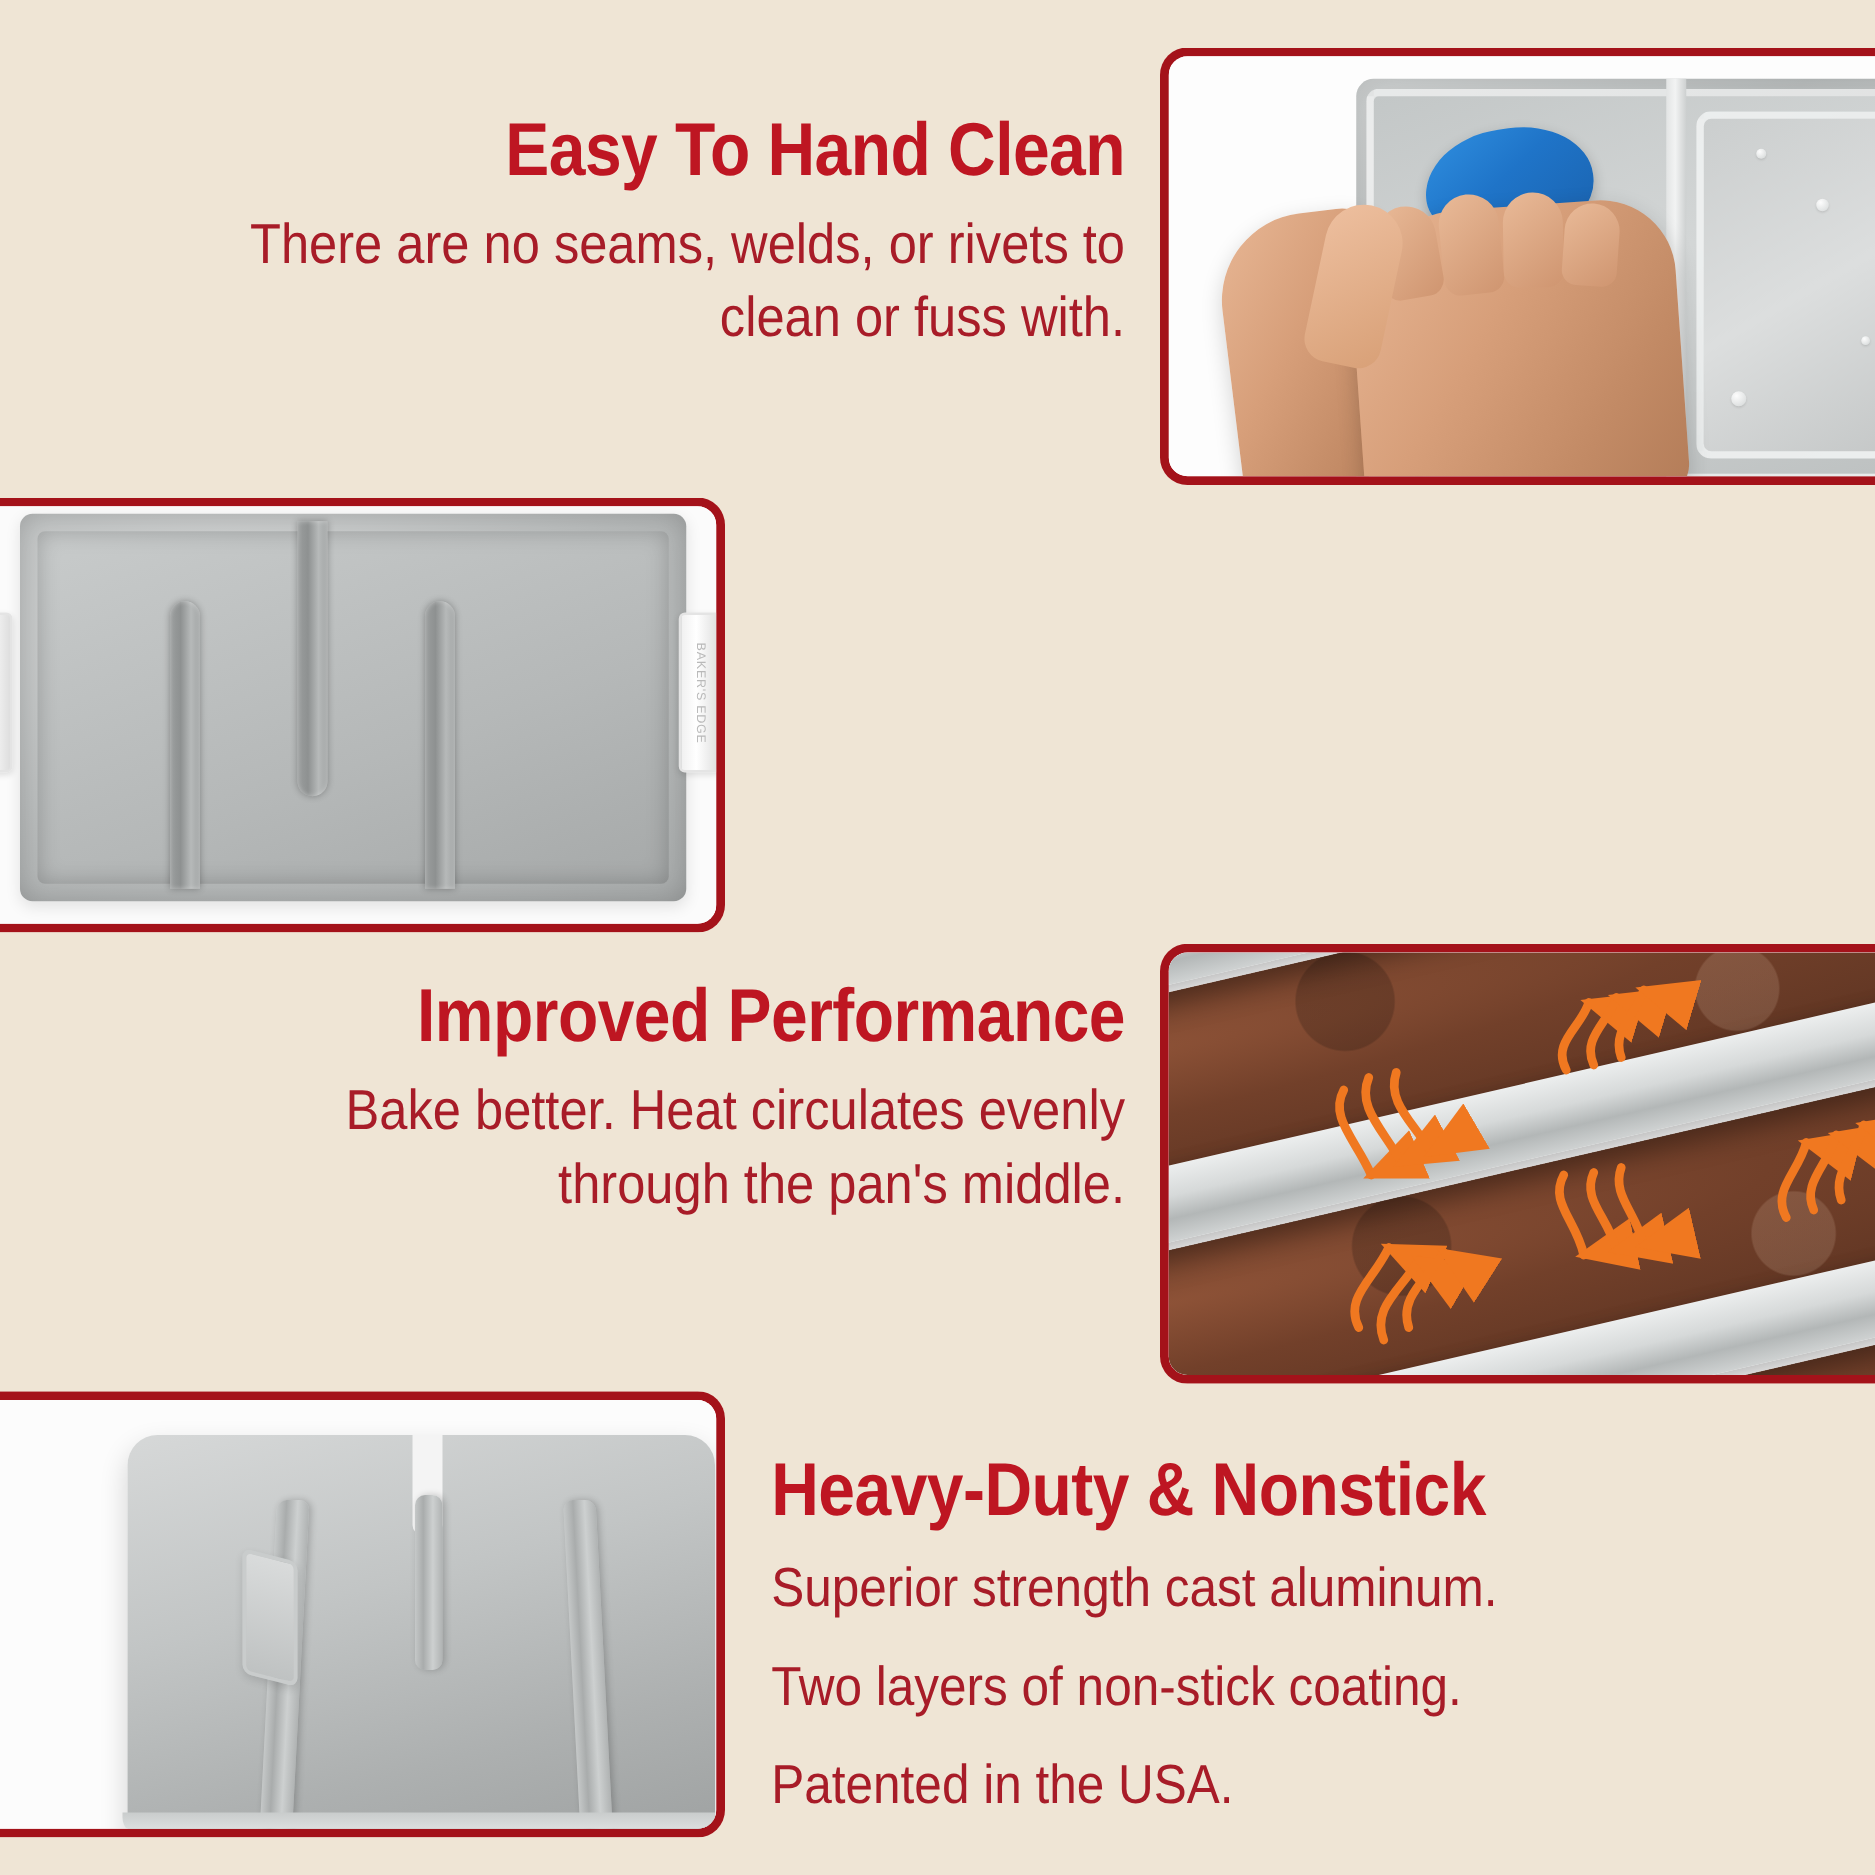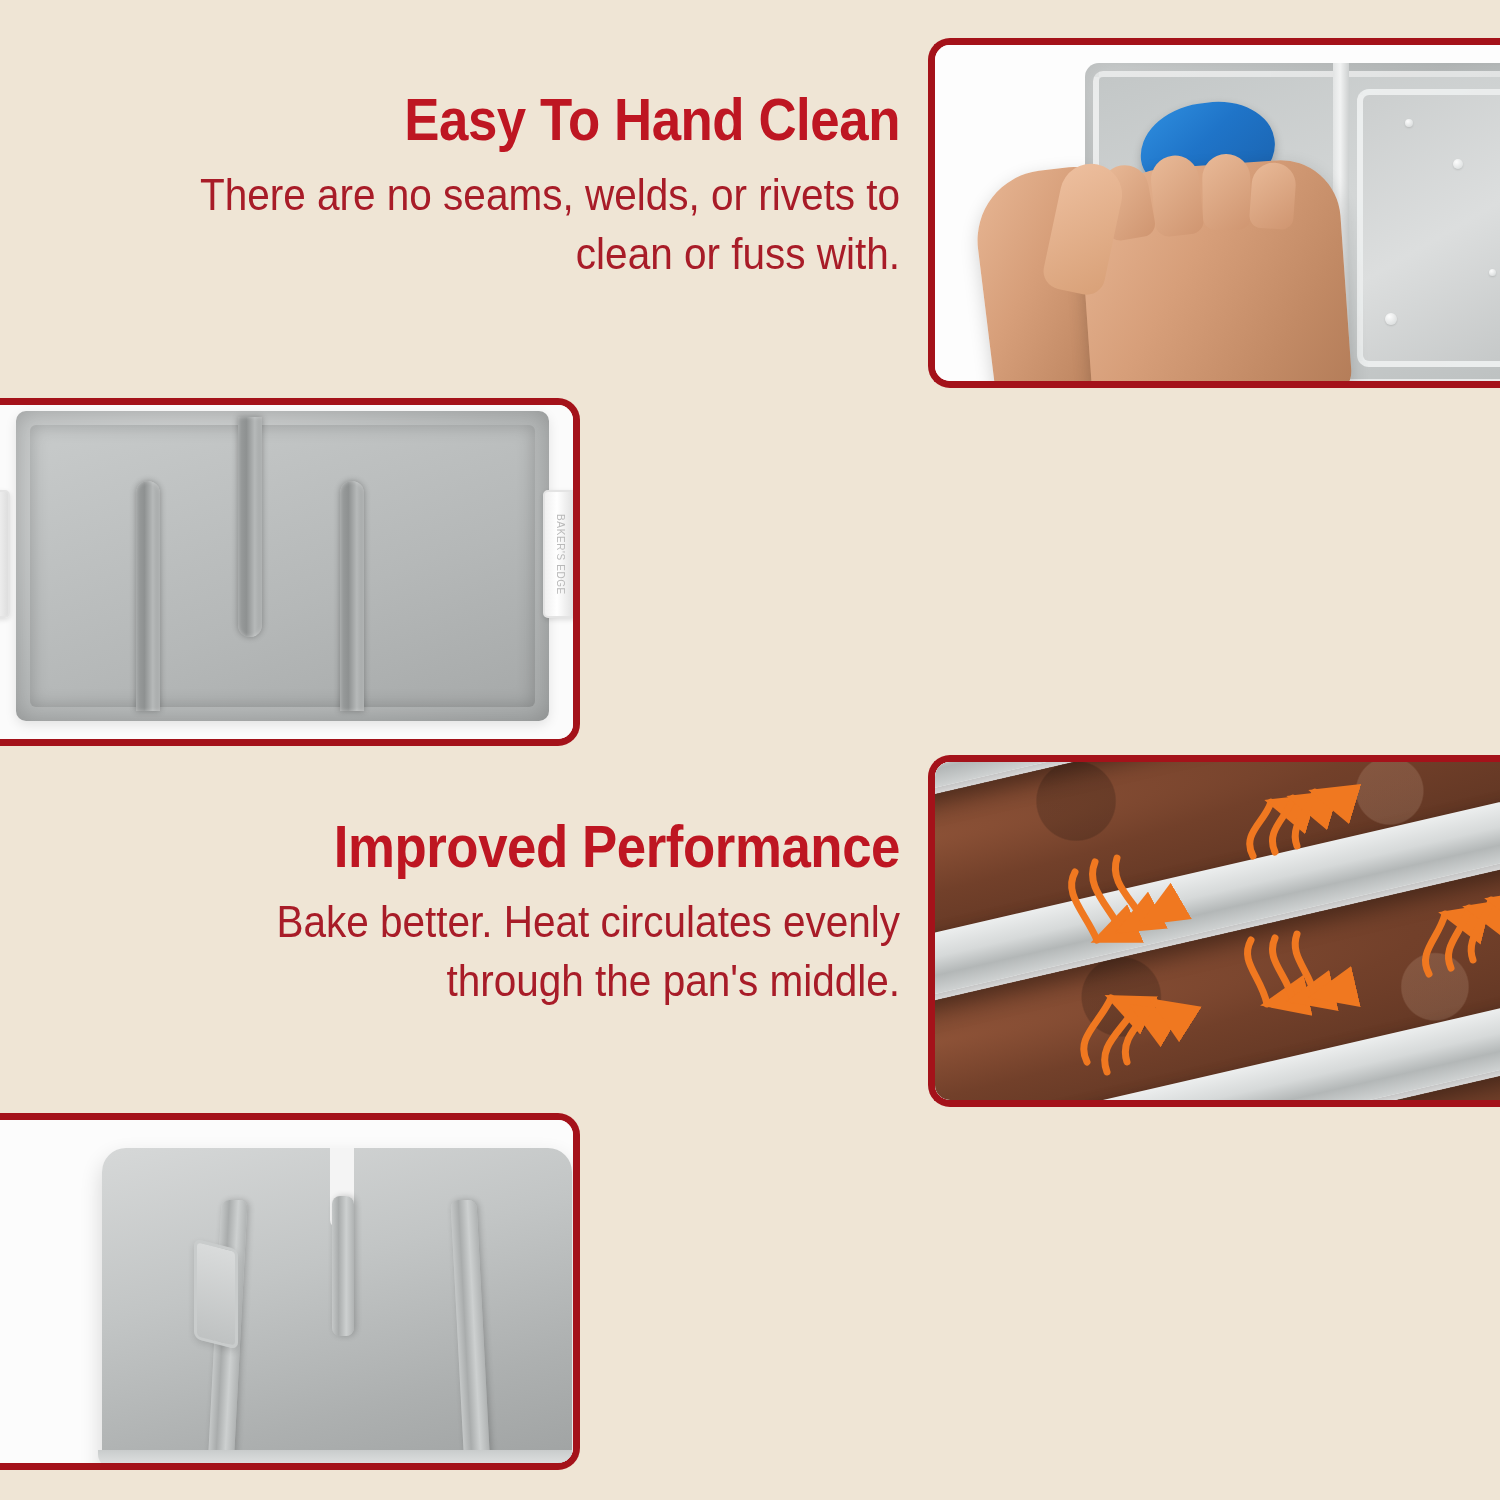--- a/index.html
+++ b/index.html
@@ -44,21 +44,21 @@
   }
   .align-right  { text-align: right;  transform-origin: right center; }
   .align-left   { text-align: left;   transform-origin: left  center; }
 
   .block-1 { left: 60px;  top: 88px;  width: 840px; }
   .block-1 .feature-body { margin-top: 14px; }
 
   .block-2 { left: 617px; top: 470px; width: 840px; }
   .block-2 .feature-body { margin-top: 14px; }
 
-  .block-3 { left: 70px;  top: 815px; width: 830px; }
+  .block-3 { left: 70px;  top: 781px; width: 830px; }
   .block-3 .feature-body { margin-top: 14px; }
 
   .block-4 { left: 617px; top: 1160px; width: 850px; }
   .block-4 .feature-body { margin-top: 18px; font-size: 44px; line-height: 1.38; }
 
   
   .photo-frame {
     position: absolute;
     border: 7px solid #a4121a;
     background: #ffffff;
@@ -394,14 +394,20 @@
         <div class="notch-gap"></div>
         <div class="ridge ridge-1"></div>
         <div class="ridge ridge-2"></div>
         <div class="ridge ridge-3"></div>
         <div class="side-handle"></div>
       </div>
       <div class="pan-base-lip"></div>
     </div>
   </div>
 
+  <div class="text-block block-4">
+    <div class="feature-title align-left">Heavy-Duty &amp; Nonstick</div>
+    <div class="feature-body align-left">Superior strength cast aluminum.</div>
+    <div class="feature-body align-left">Two layers of non-stick coating.</div>
+    <div class="feature-body align-left">Patented in the USA.</div>
+  </div>
 
 </div>
 
 </body></html>

